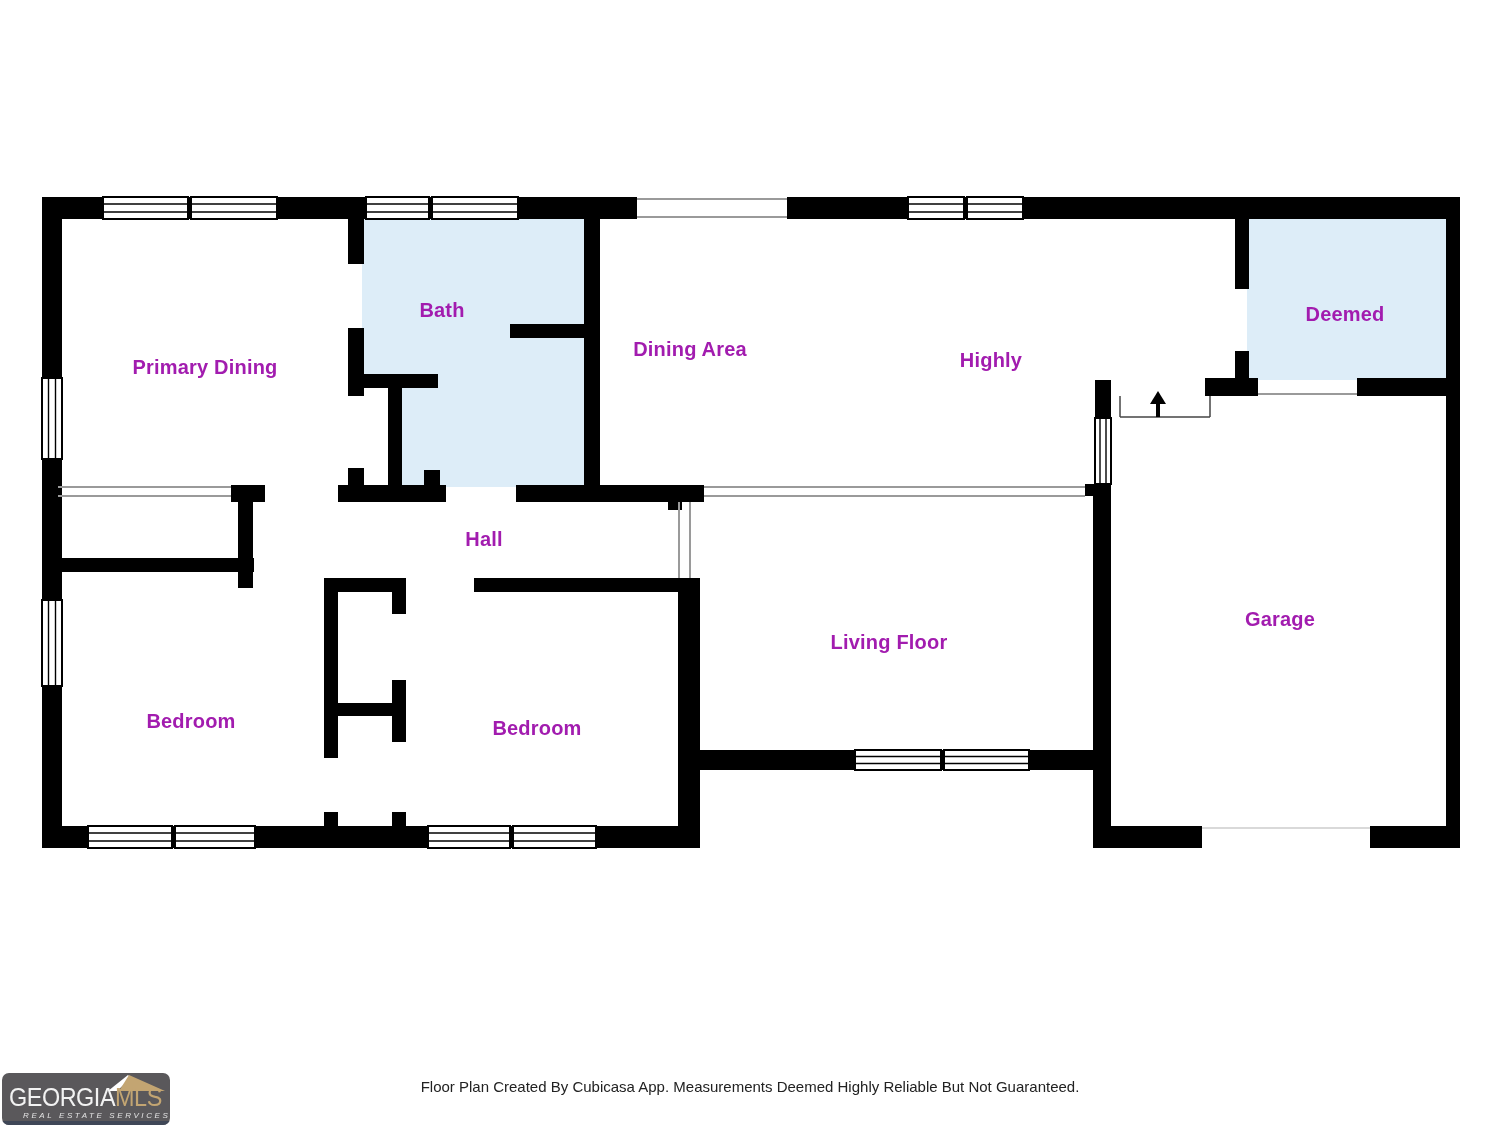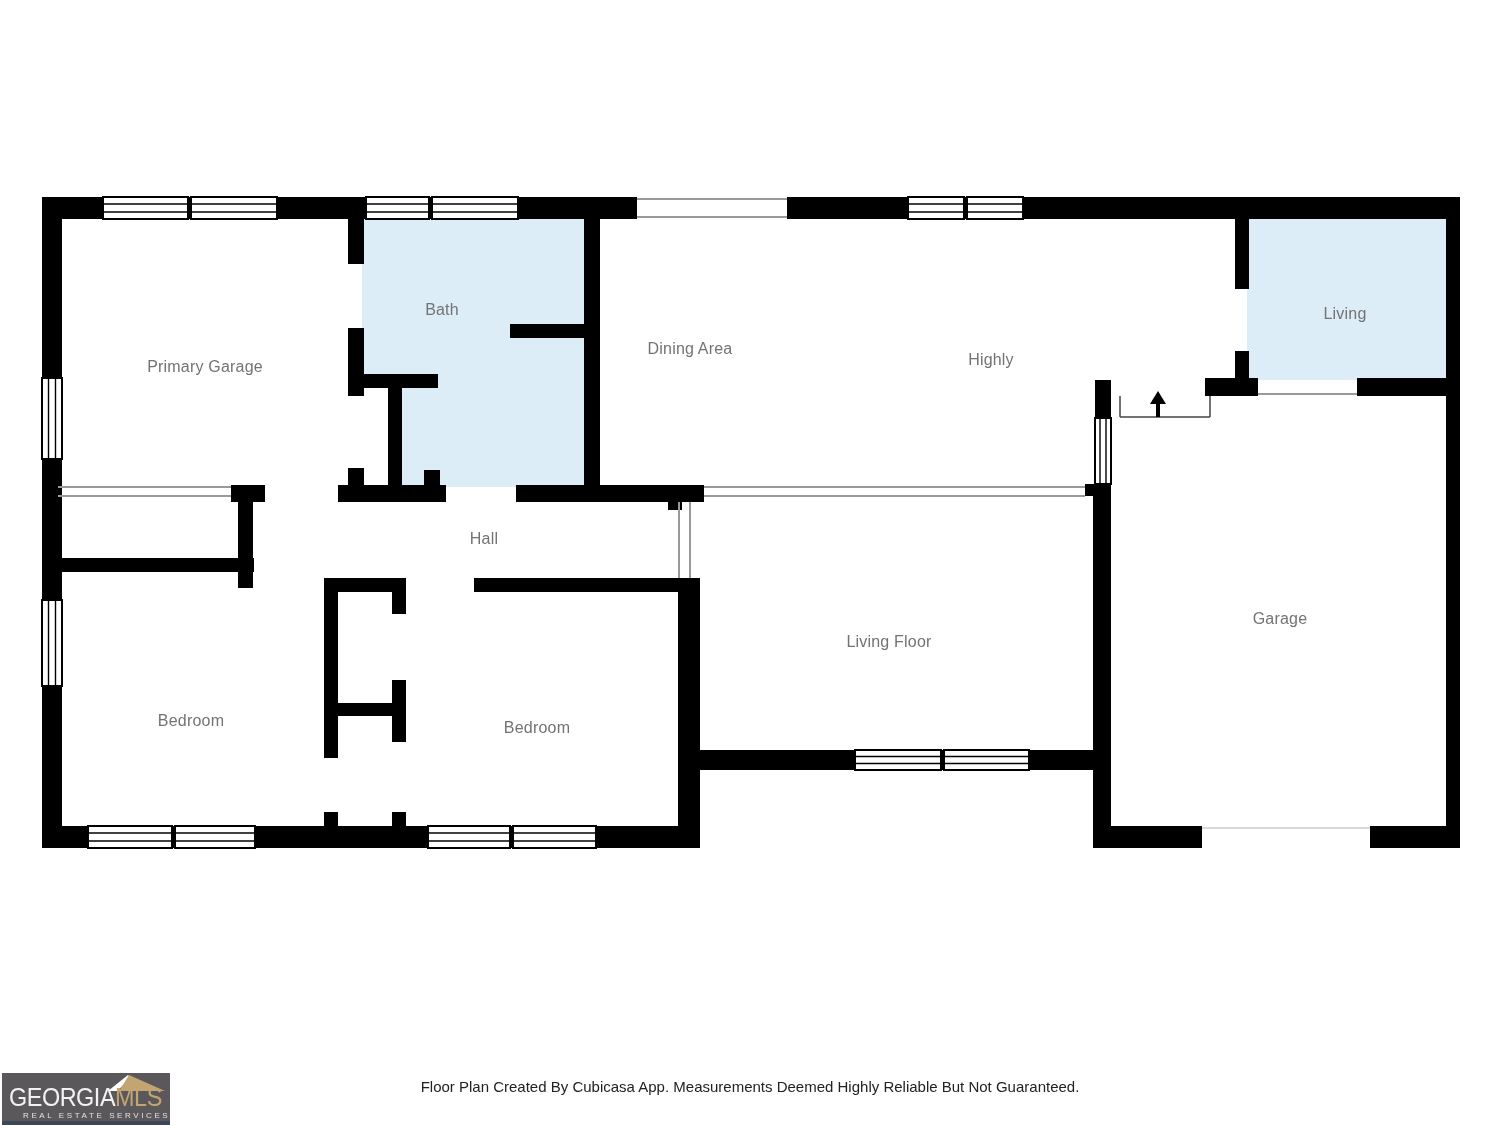--- a/index.html
+++ b/index.html
@@ -6,31 +6,31 @@
   .canvas{position:relative;width:1500px;height:1125px;background:#fff;overflow:hidden;
           font-family:"Liberation Sans","DejaVu Sans",sans-serif;}
   svg.plan{position:absolute;left:0;top:0;}
   .w{fill:#000;}
   .open{fill:#fff;}
   .wet{fill:#ddedf8;}
   .win rect{fill:#fff;stroke:#000;stroke-width:2;}
   .win line{stroke:#000;stroke-width:1.4;}
   .tl{stroke:#9a9a9a;stroke-width:2;}
   .tl-light{stroke:#d9d9d9;stroke-width:2;}
-  .lbl{position:absolute;transform:translate(-50%,-50%);font-size:16px;color:#737373;
-       white-space:nowrap;letter-spacing:.2px;}
+  .lbl{position:absolute;transform:translate(-50%,-50%);font-size:20px;color:#a21caf;
+       white-space:nowrap;letter-spacing:.2px;font-weight:bold;}
   .footer{position:absolute;left:0;top:1078px;width:100%;text-align:center;
           font-size:15px;color:#222;}
-  .logo{position:absolute;left:2px;top:1073px;width:168px;height:52px;background:#5a585b;overflow:hidden;}
+  .logo{position:absolute;left:2px;top:1073px;width:168px;height:52px;background:#5a585b;overflow:hidden;border-radius:7px;}
   .logo .brand{position:absolute;left:7px;top:9px;font-size:26px;font-weight:400;
                letter-spacing:-.5px;transform:scaleX(.9);transform-origin:left;white-space:nowrap;}
   .logo .georgia{color:#f2f2f2;}
   .logo .mls{color:#c3a572;}
   .logo .tagline{position:absolute;left:21px;top:38px;font-size:8px;letter-spacing:2.6px;
-                 color:#e3e3e3;white-space:nowrap;}
+                 color:#e3e3e3;white-space:nowrap;font-style:italic;}
   .logo .strip{position:absolute;left:0;bottom:0;width:100%;height:4px;background:#3f4757;}
   .logo svg{position:absolute;right:4px;top:1px;}
 </style>
 </head>
 <body>
 
 <div class="canvas">
 
   <svg class="plan" width="1500" height="1125" viewBox="0 0 1500 1125">
 
@@ -183,25 +183,25 @@
           <line x1="55.5" y1="600" x2="55.5" y2="686"></line>
       </g>
       <g class="win">
         <rect x="1095" y="418" width="16" height="66"></rect>
           <line x1="1100" y1="418" x2="1100" y2="484"></line>
           <line x1="1106" y1="418" x2="1106" y2="484"></line>
       </g>
     </g>
   </svg>
 
-  <div class="lbl" style="left:205px;top:367px">Primary Garage</div>
+  <div class="lbl" style="left:205px;top:367px">Primary Dining</div>
   <div class="lbl" style="left:442px;top:310px">Bath</div>
   <div class="lbl" style="left:690px;top:349px">Dining Area</div>
   <div class="lbl" style="left:991px;top:360px">Highly</div>
-  <div class="lbl" style="left:1345px;top:314px">Living</div>
+  <div class="lbl" style="left:1345px;top:314px">Deemed</div>
   <div class="lbl" style="left:484px;top:539px">Hall</div>
   <div class="lbl" style="left:191px;top:721px">Bedroom</div>
   <div class="lbl" style="left:537px;top:728px">Bedroom</div>
   <div class="lbl" style="left:889px;top:642px">Living Floor</div>
   <div class="lbl" style="left:1280px;top:619px">Garage</div>
 
   <div class="footer">Floor Plan Created By Cubicasa App. Measurements Deemed Highly Reliable But Not Guaranteed.</div>
 
   <div class="logo">
     <svg width="62" height="18" viewBox="0 0 62 18">

